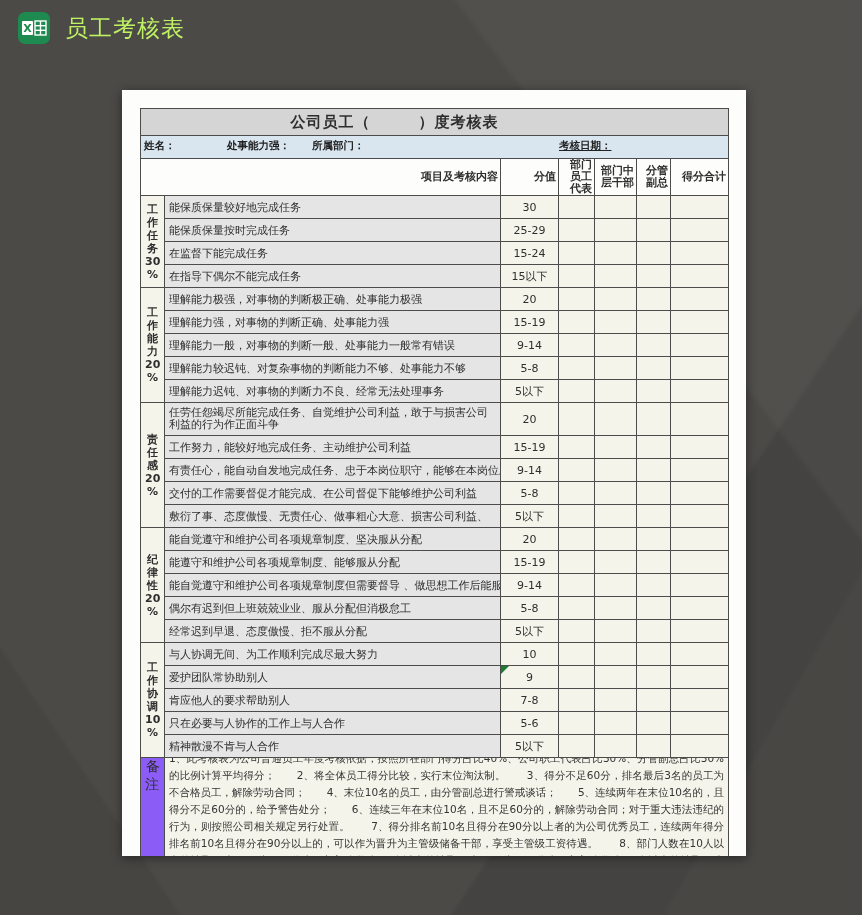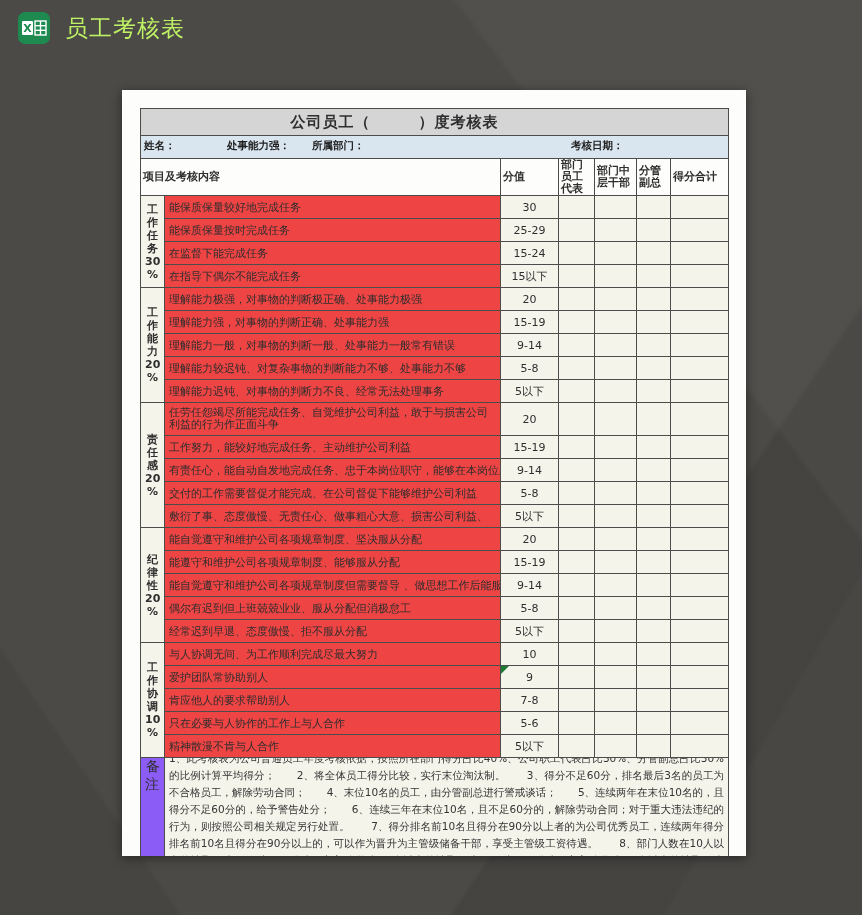--- a/index.html
+++ b/index.html
@@ -55,35 +55,35 @@
   tr.inforow td {
     height: 22px; background: #d9e5ef; padding: 0; position: relative;
   }
   .inforow-inner { position: relative; height: 22px; text-align: right; }
   .inforow-inner span {
     position: absolute; top: 3px; font-weight: bold; font-size: 10.5px; color: #222;
   }
   .info-0 { left: 3px; }
   .info-1 { left: 86px; }
   .info-2 { left: 171px; }
-  .info-3 { left: 430px; }
+  .info-3 { left: 418px; text-decoration: underline; }
 
   tr.headrow td {
-    height: 28px; background: #fdfdfb; font-weight: bold; text-align: left;
+    height: 28px; background: #fdfdfb; font-weight: bold; text-align: right;
     font-size: 11px; line-height: 12px; padding: 0 2px;
   }
 
   tbody tr { height: 23px; }
   td.cat {
     background: #f4f4ea; text-align: center; vertical-align: middle;
     font-weight: bold; padding: 0 1px;
   }
   td.cat span { display: block; line-height: 13px; font-size: 11px; }
   td.content {
-    background: #ef4444; white-space: nowrap; font-size: 11px; padding-left: 6px;
+    background: #e5e5e5; white-space: nowrap; font-size: 11px; padding-left: 6px;
   }
   td.content.wrap { white-space: normal; line-height: 12px; height: 33px; }
   td.score {
     background: #f4f4ea; text-align: center; position: relative; font-size: 11px;
   }
   td.blank { background: #f4f4ea; }
   .tri {
     position: absolute; top: 0; left: 0; width: 0; height: 0;
     border-top: 4px solid #1e7b34; border-right: 4px solid transparent;
     border-left: 4px solid #1e7b34; border-bottom: 4px solid transparent;

